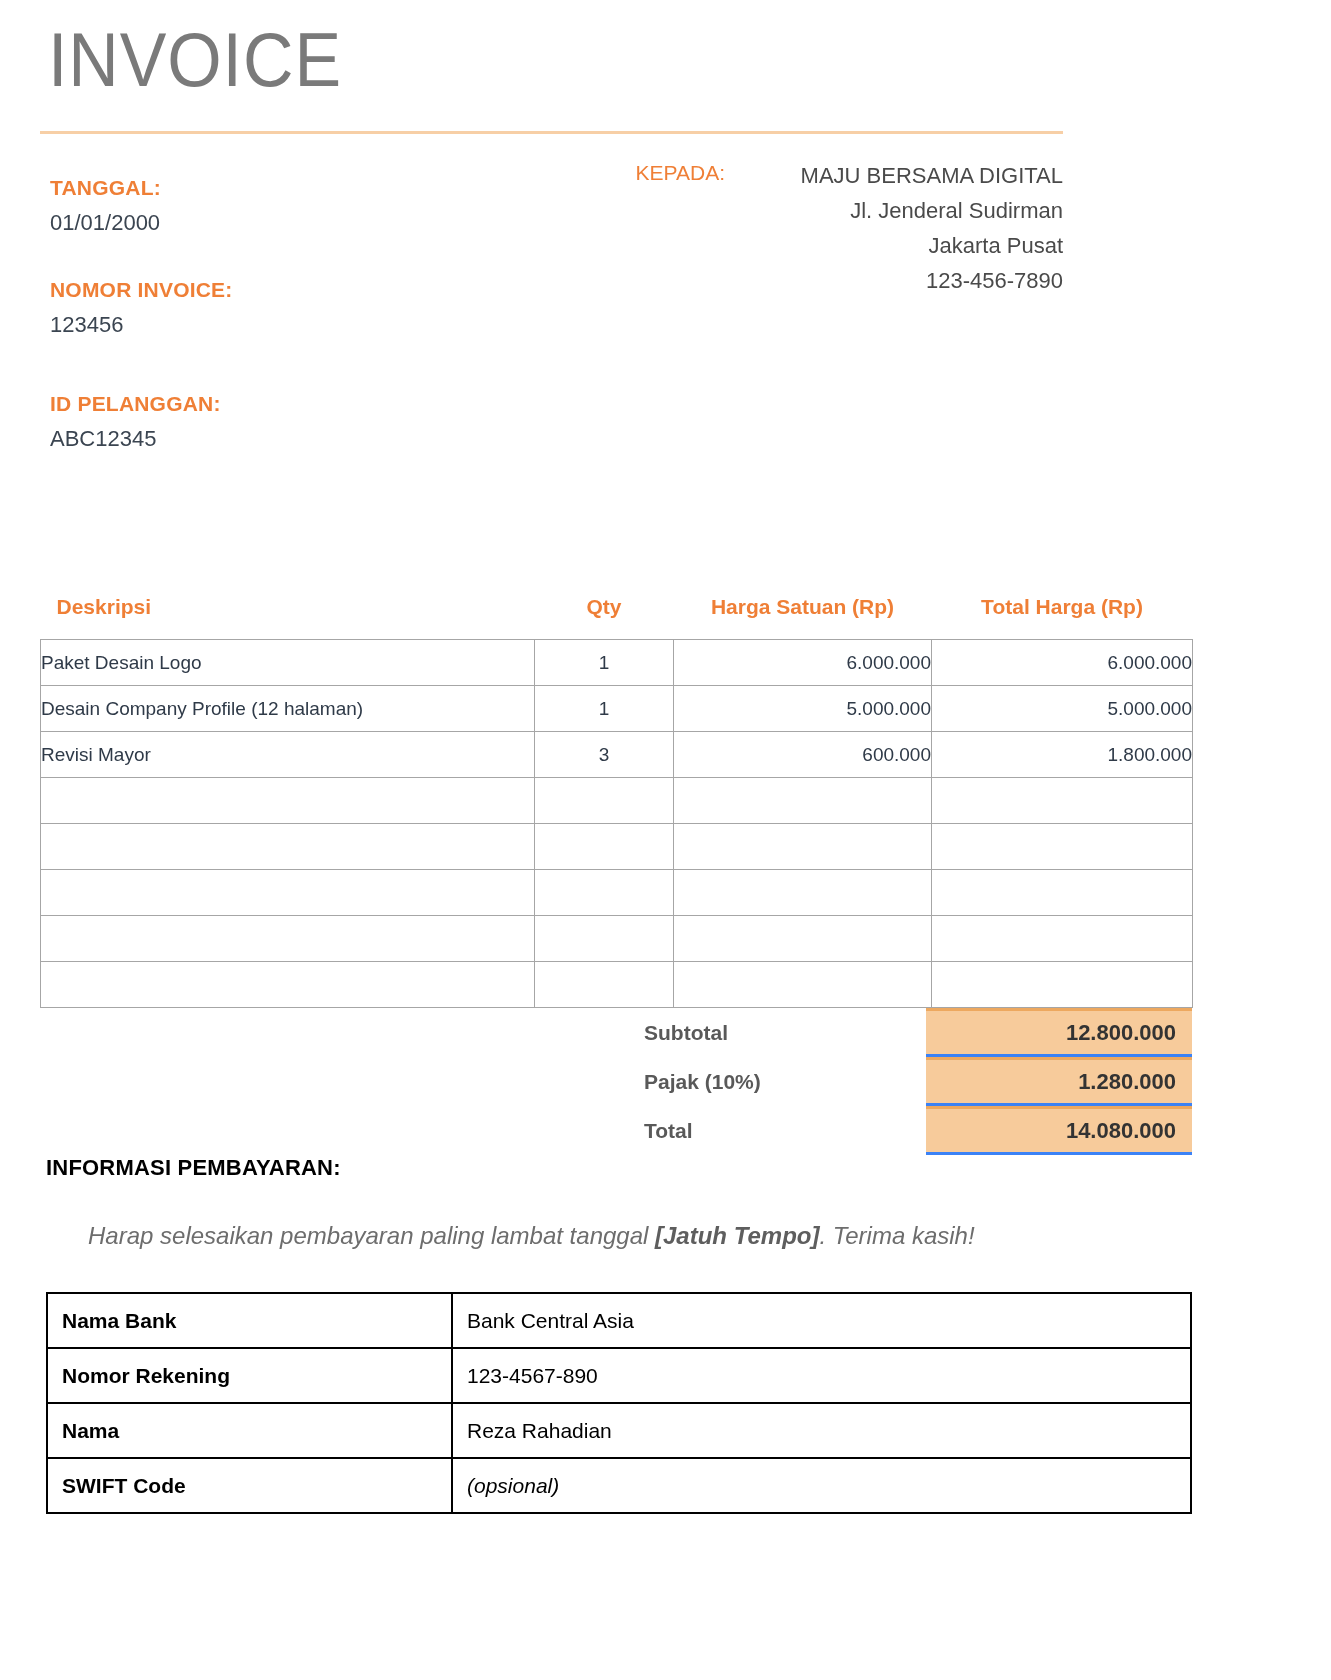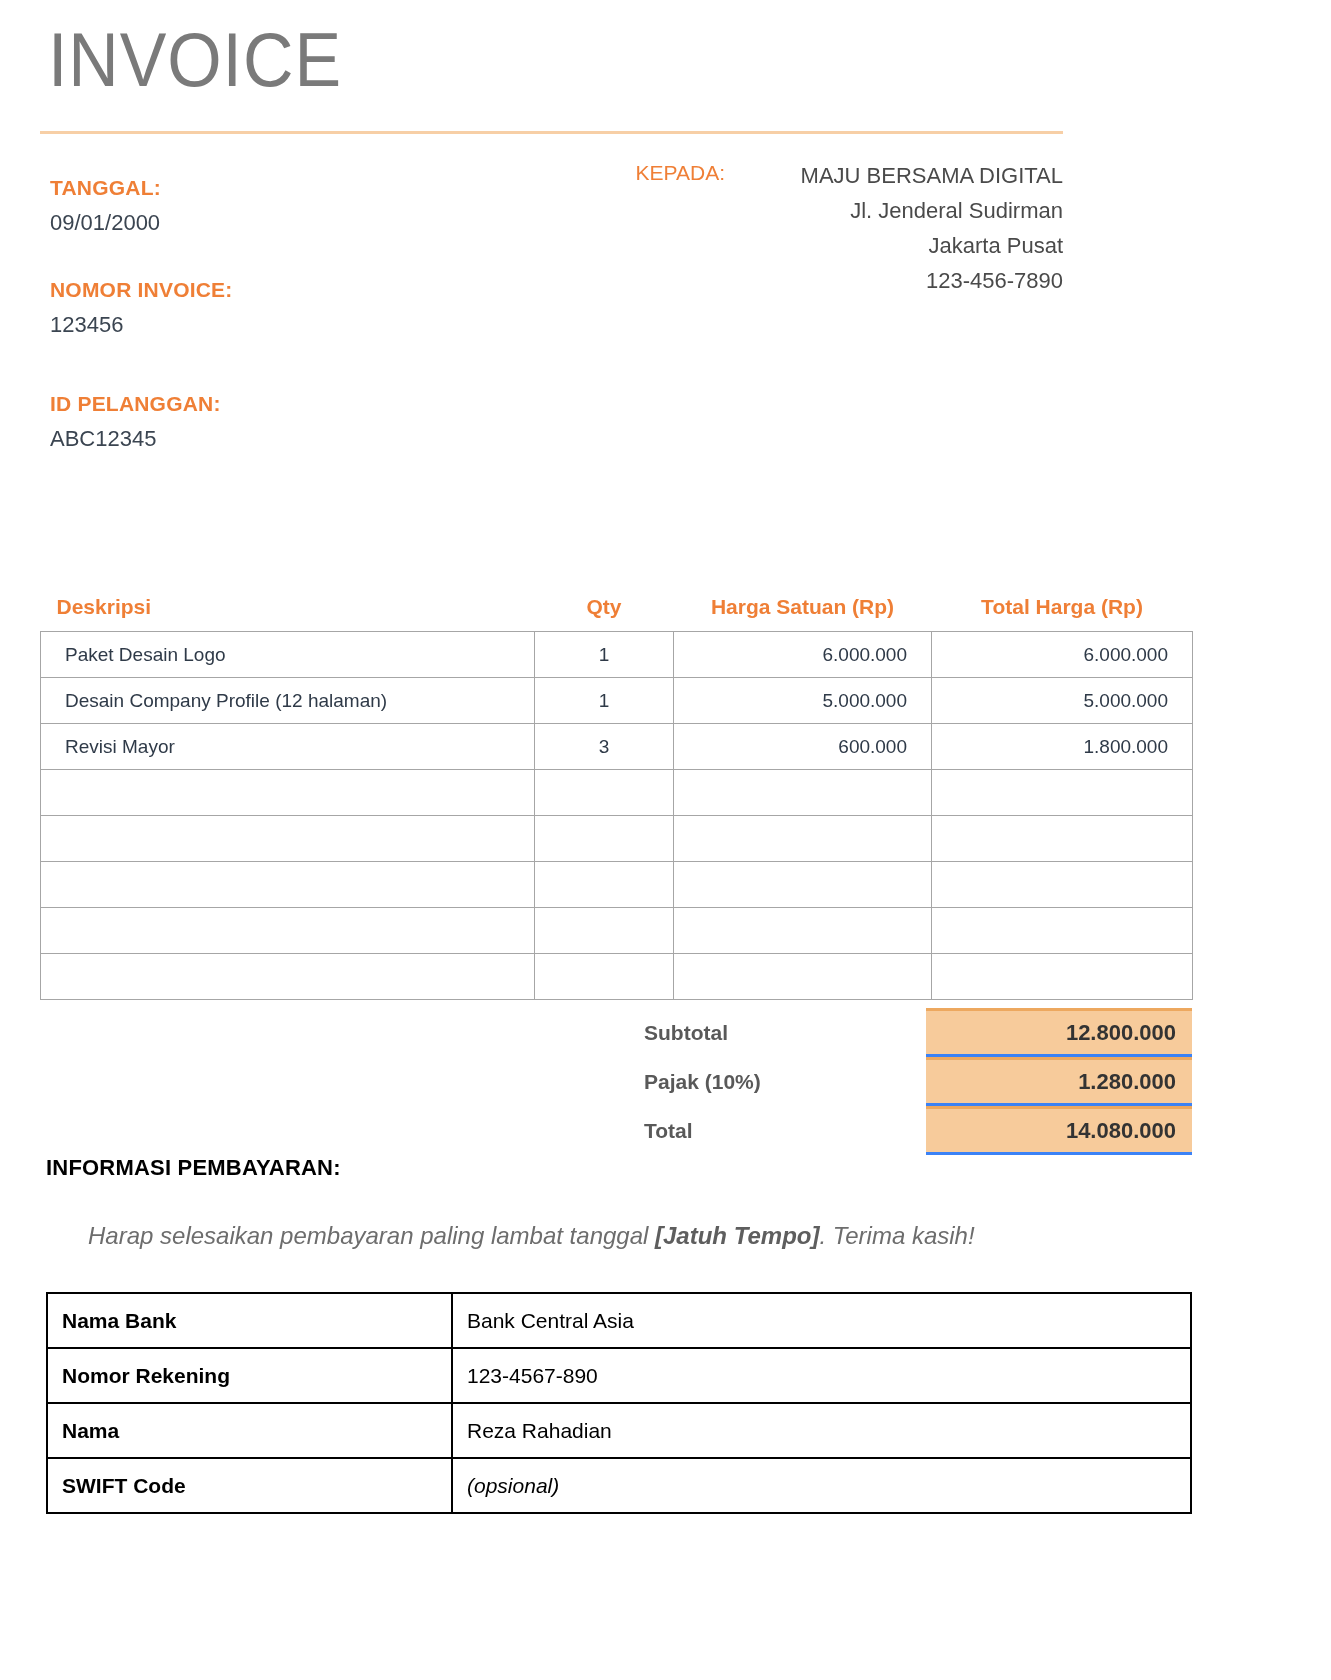--- a/index.html
+++ b/index.html
@@ -115,35 +115,35 @@
   }
   table.items {
     width: 100%;
     border-collapse: collapse;
     table-layout: fixed;
   }
   table.items th {
     color: #ef7f36;
     font-weight: bold;
     font-size: 21px;
-    padding: 0 0 12px 0;
+    padding: 0 0 20px 0;
     border: none;
     background: transparent;
   }
   table.items th.c-desc { text-align: left; padding-left: 16px; }
   table.items th.c-qty  { text-align: center; }
   table.items th.c-unit { text-align: center; }
   table.items th.c-tot  { text-align: center; }
 
   table.items td {
     border: 1.6px solid #a6a6a6;
     height: 46px;
     font-size: 19px;
     color: #2f3a48;
-    padding: 0 24px;
+    padding: 0 0;
     vertical-align: middle;
   }
   td.c-desc { text-align: left; }
   td.c-qty  { text-align: center; }
   td.c-unit { text-align: right; }
   td.c-tot  { text-align: right; }
   tr.empty-row td { height: 46px; }
 
   
   .totals {
@@ -237,21 +237,21 @@
 
   <div class="title-block">
     <div class="invoice-title">INVOICE</div>
   </div>
   <div class="title-rule"></div>
 
   <div class="meta">
 
     <div class="meta-left">
       <div class="meta-label">TANGGAL:</div>
-      <div class="meta-value">09/01/2000</div>
+      <div class="meta-value">01/01/2000</div>
       <div class="meta-gap"></div>
       <div class="meta-label">NOMOR INVOICE:</div>
       <div class="meta-value">123456</div>
       <div class="meta-gap-lg"></div>
       <div class="meta-label">ID PELANGGAN:</div>
       <div class="meta-value">ABC12345</div>
     </div>
 
     <div class="meta-right">
       <div class="kepada-row">

